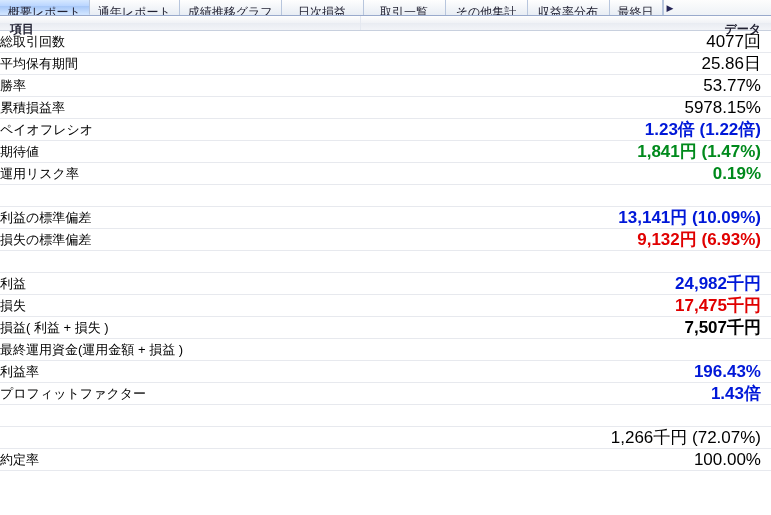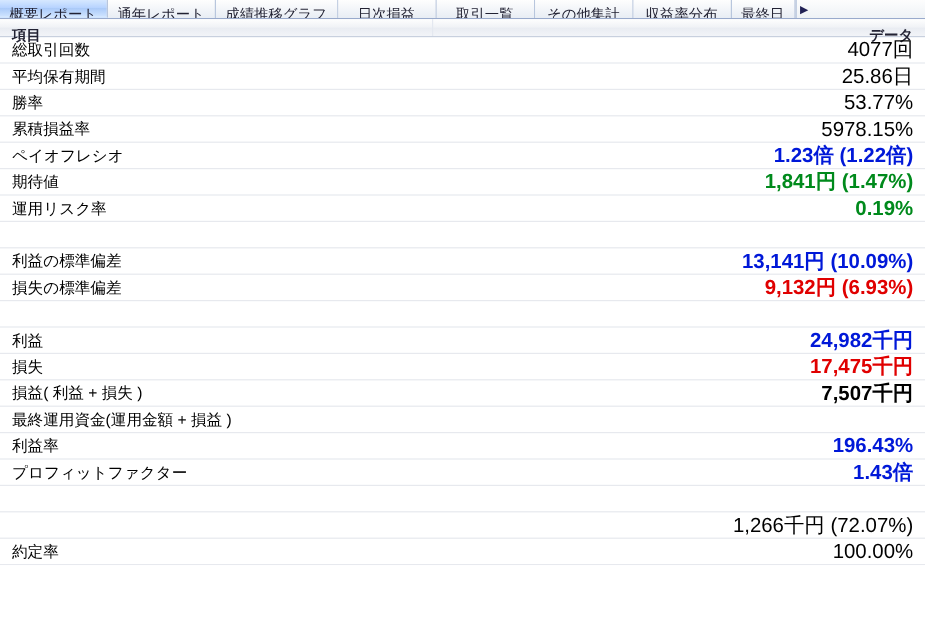--- a/index.html
+++ b/index.html
@@ -69,21 +69,21 @@
     border-bottom: 1px solid #e7e9ee;
     height: 22px;
     align-items: center;
   }
   .row.spacer {
     height: 22px;
     border-bottom: 1px solid #e7e9ee;
   }
   .cell-l {
     flex: 0 0 360px;
-    padding: 0 10px;
+    padding: 0 0;
     font-size: 13px;
     white-space: nowrap;
   }
   .cell-r {
     flex: 1;
     padding: 0 10px;
     text-align: right;
     font-size: 17px;
     white-space: nowrap;
   }

